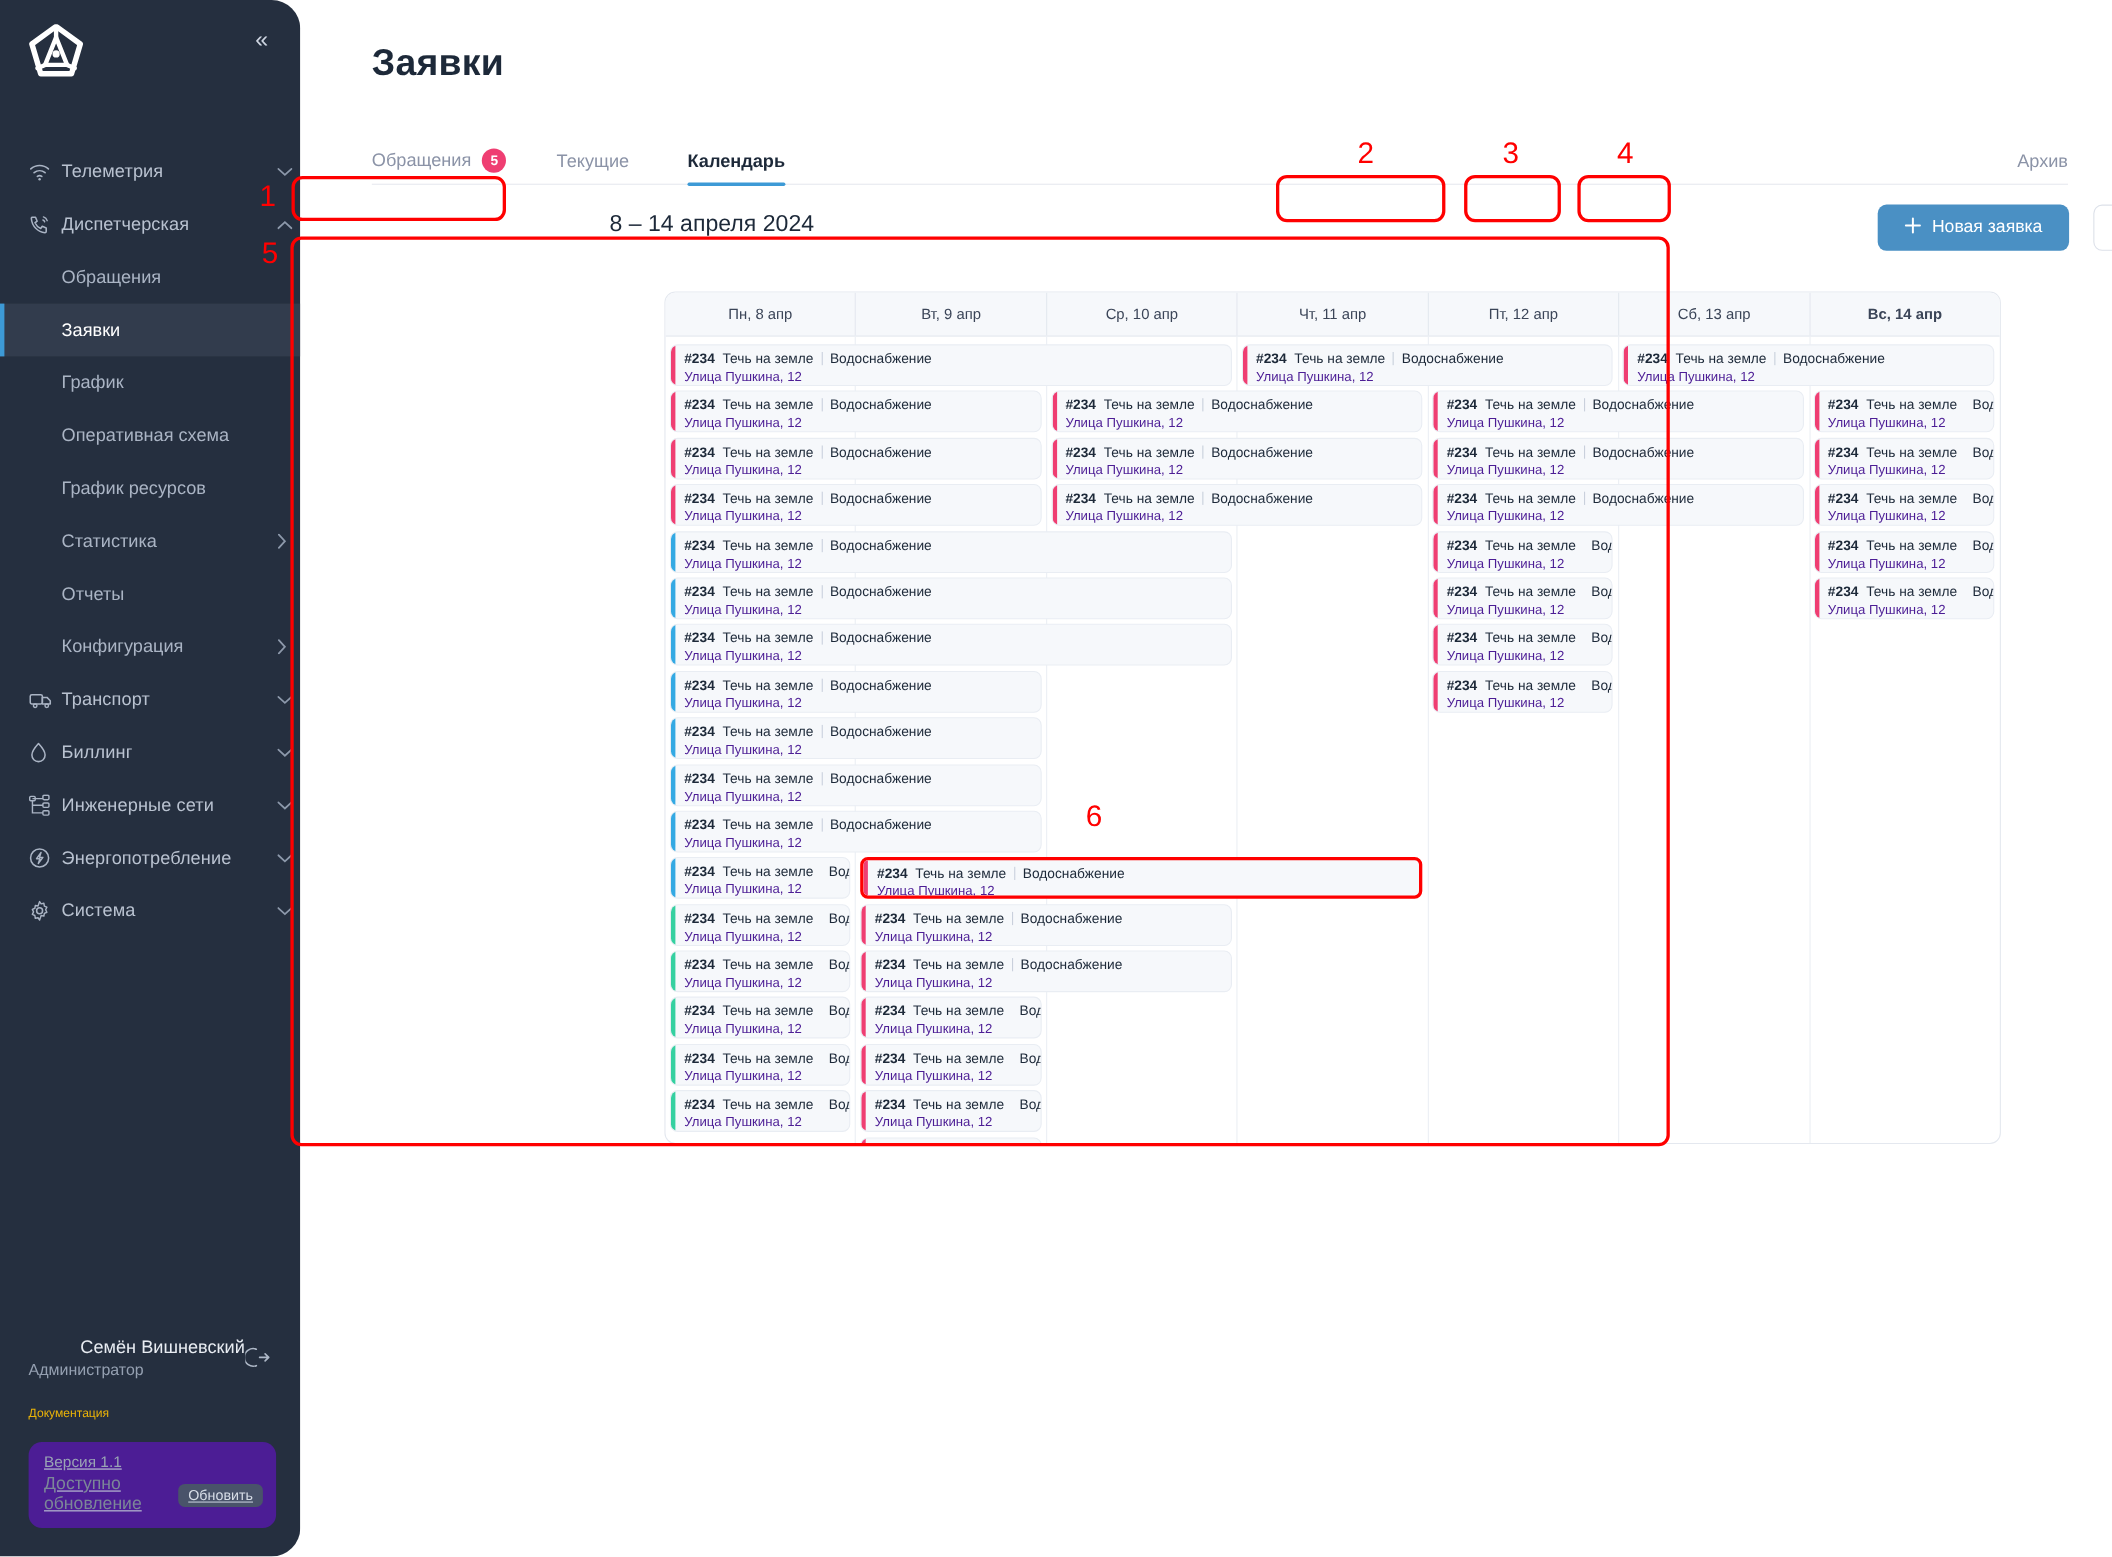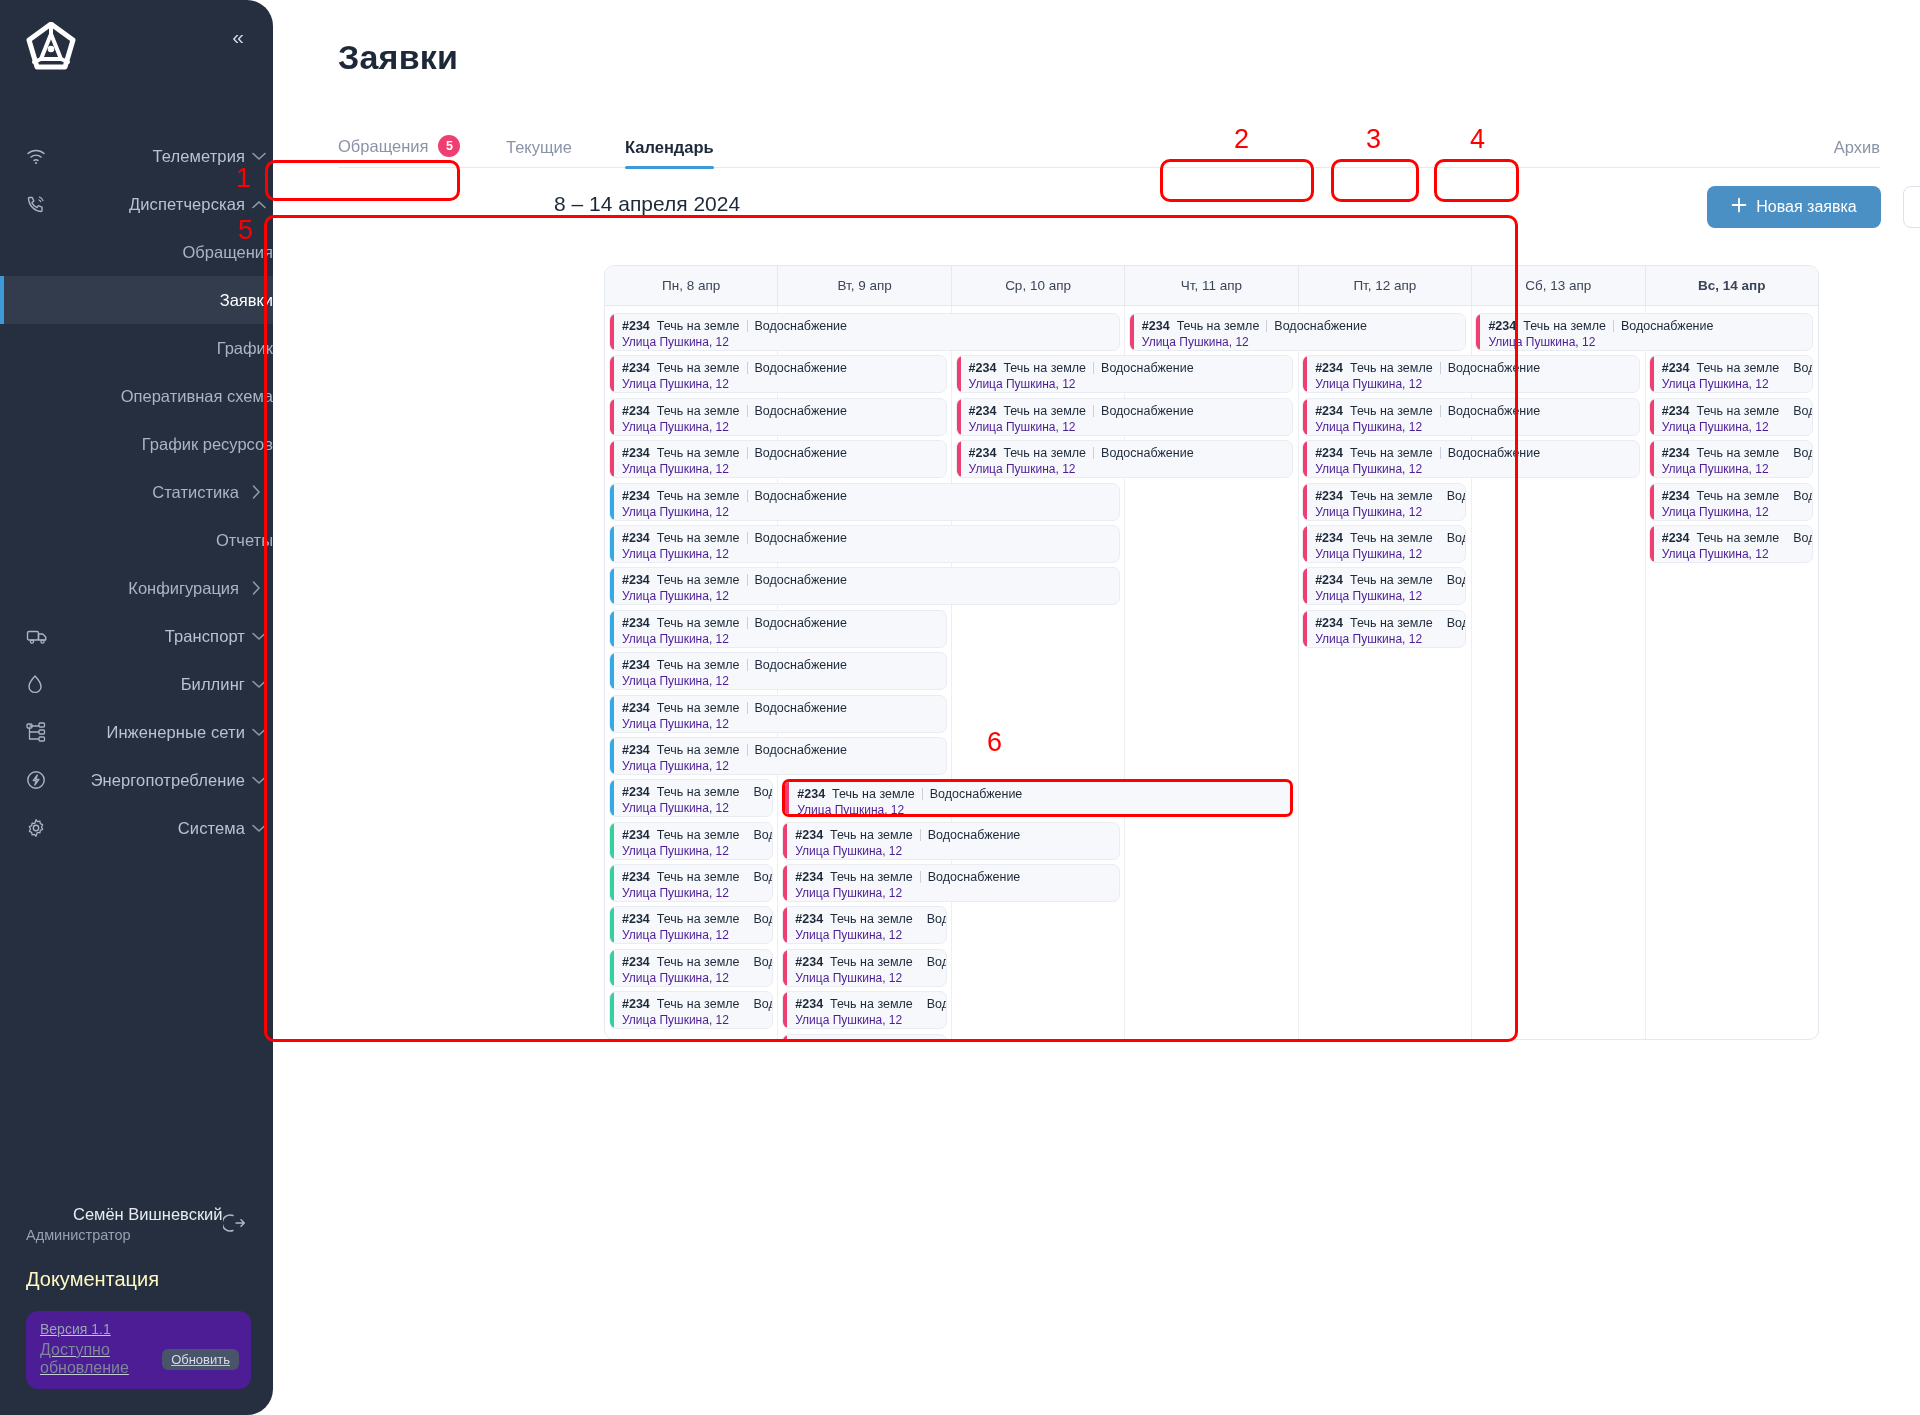--- a/index.html
+++ b/index.html
@@ -19,21 +19,21 @@
     border-radius: 0 26px 26px 0;
     color: #c2cad8;
   }
   .logo-row { position: relative; height: 96px; }
   .logo { position: absolute; left: 24px; top: 22px; width: 54px; height: 52px; }
   .collapse-btn {
     position: absolute; right: 22px; top: 24px;
     width: 26px; height: 26px; color: #cfd6e2;
     font-size: 21px; line-height: 26px; text-align: center; cursor: pointer;
   }
-  .nav { margin-top: 36px; text-align: right; }
+  .nav { margin-top: 36px; }
   .nav-item {
     position: relative; display: flex; align-items: center;
     height: 48px; padding-left: 26px; cursor: pointer;
     font-size: 16.5px; color: #b9c2d0; letter-spacing: .1px;
   }
   .nav-item .ic { width: 30px; display:flex; align-items:center; color:#aab4c4; }
   .nav-item .lbl { flex: 1 1 auto; }
   .nav-item .chev { width: 28px; display:flex; align-items:center; justify-content:center; color:#8d99ab; }
   .nav-sub {
     position: relative; display:flex; align-items:center;
@@ -46,21 +46,21 @@
     background: #323c4d; color: #ffffff;
   }
   .nav-sub.active::before {
     content:""; position:absolute; left:0; top:0; bottom:0; width:4px; background:#3d9ad6;
   }
   .sb-footer { position: absolute; left: 0; right: 0; bottom: 26px; }
   .user-row { position: relative; padding-left: 26px; padding-right: 22px; }
   .user-name { font-size: 16.5px; color: #e8ecf2; margin-left: 47px; }
   .user-role { font-size: 14.5px; color: #95a0b1; margin-top: 3px; }
   .logout-icon { position: absolute; right: 26px; top: 6px; color:#aeb8c7; }
-  .doc-link { padding-left: 26px; margin-top: 25px; font-size: 20px; color: #fef9c3; cursor:pointer; }
+  .doc-link { padding-left: 26px; margin-top: 25px; font-size: 11px; color: #eab308; cursor:pointer; }
   .ver-box {
     margin: 20px 22px 0 26px; background: #4c1d95; border-radius: 12px;
     padding: 10px 12px 12px 14px;
     text-decoration: underline;
   }
   .ver-title { font-size: 14px; color: #9aa4b4; }
   .ver-row { display:flex; align-items:center; gap: 10px; margin-top: 4px; }
   .ver-sub { font-size: 16px; color: #7c8798; }
   .ver-btn { background:#49536a; color:#d7dde7; font-size:13px; border-radius:6px; padding:3px 9px; cursor:pointer; }
 

